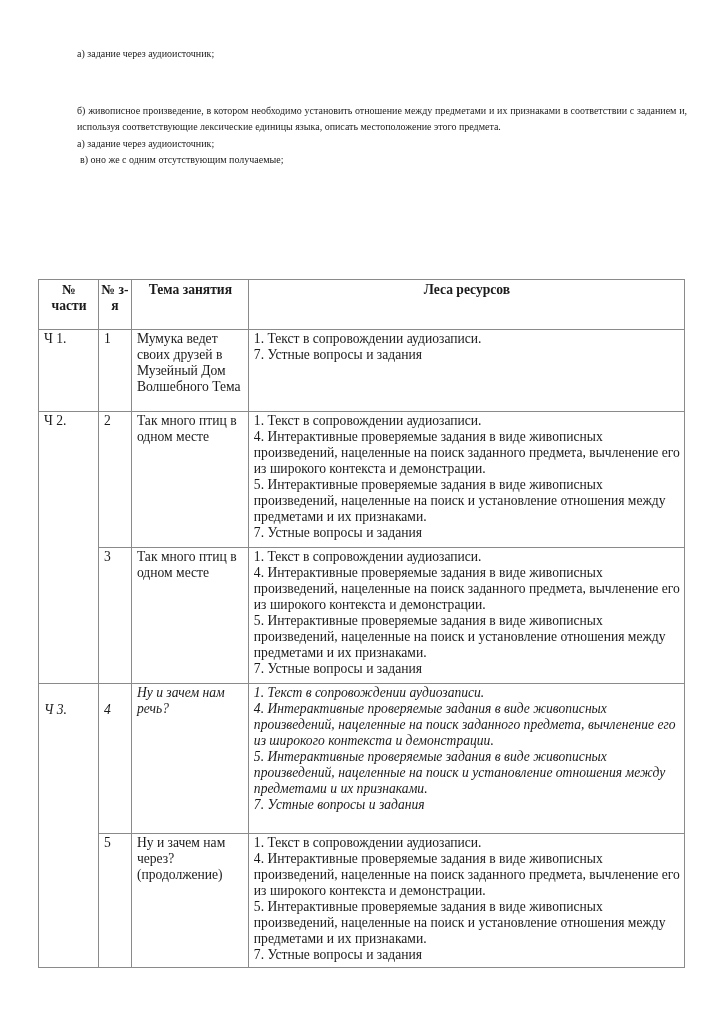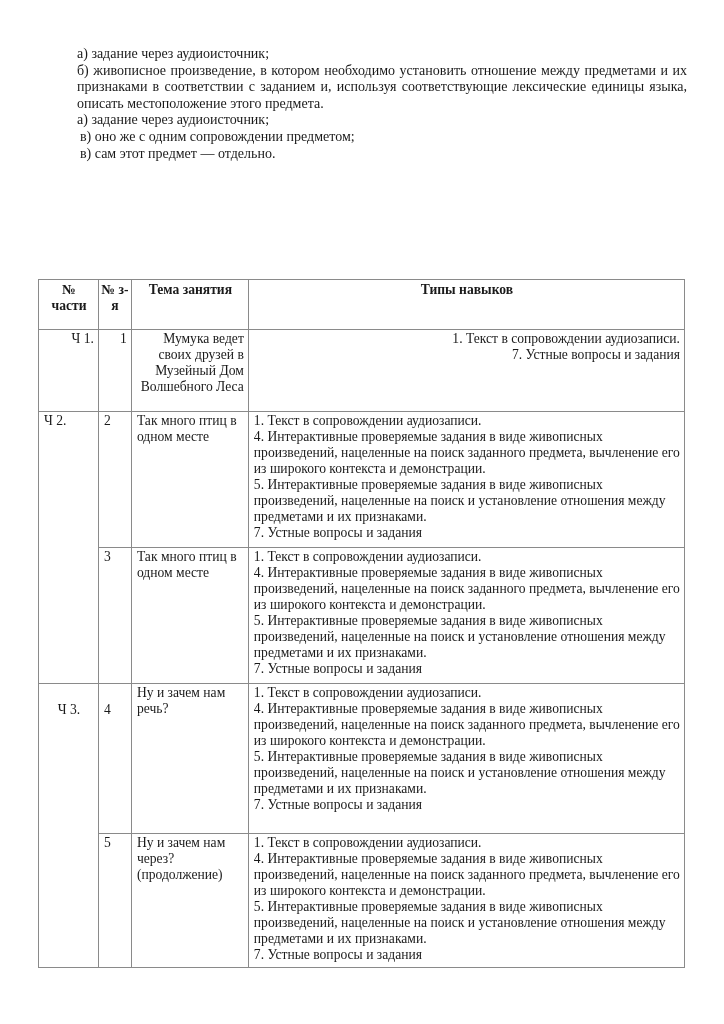--- a/index.html
+++ b/index.html
@@ -1,64 +1,63 @@
 <!DOCTYPE html>
 <html><head>
 <meta charset="utf-8">
 <style>
   html, body { margin:0; padding:0; background:#ffffff; }
   body { width:724px; height:1024px; position:relative; overflow:hidden;
          font-family:"Liberation Serif", serif; color:#1a1a1a; }
   .intro { position:absolute; left:77px; top:46px; width:610px;
-           font-size:14px; line-height:16.6px; }
+           font-size:10px; line-height:16.6px; }
   .intro p { margin:0; text-align:justify; text-align-last:left; }
-  .intro p.j { text-align-last:auto; }
+  .intro p.j { text-align-last:auto;margin-top:40px; }
   .intro p.ind { padding-left:3px; }
   table { position:absolute; left:38px; top:279px; width:647px;
           border-collapse:collapse; font-size:13.6px; line-height:16px; }
   td, th { border:1.3px solid #8a8a8a; vertical-align:top; padding:1px 4px 0 5px; text-align:left; }
   th { font-weight:bold; text-align:center; height:47px; padding-top:2px; }
   th.c2 { padding-left:1px; padding-right:1px; }
   col.c1 { width:60px; } col.c2 { width:33px; } col.c3 { width:117px; } col.c4 { width:437px; }
-  tr.r1 td { height:80px;text-align:right; }
+  tr.r1 td { height:80px; }
   tr.r2 td, tr.r3 td { height:134px; }
-  tr.r4 td { height:131px; }
+  tr.r4 td { height:131px;font-style:italic; }
   tr.r5 td { height:132px; }
   .line { display:block; }
 </style>
 </head>
 <body>
 
 <div class="intro">
   <p>а) задание через аудиоисточник;</p>
   <p class="j">б) живописное произведение, в котором необходимо установить отношение между предметами и их признаками в соответствии с заданием и, используя соответствующие лексические единицы языка, описать местоположение этого предмета.</p>
   <p>а) задание через аудиоисточник;</p>
-  <p class="ind">в) оно же с одним сопровождении предметом;</p>
-  <p class="ind">в) сам этот предмет — отдельно.</p>
+  <p class="ind">в) оно же с одним отсутствующим получаемые;</p>
 </div>
 
 <table>
   <colgroup>
       <col class="c1">
       <col class="c2">
       <col class="c3">
       <col class="c4">
     </colgroup>
   <tbody>
       <tr>
     <th>№ части</th>
     <th class="c2">№ з-я</th>
     <th>Тема  занятия</th>
-    <th>Типы навыков</th>
+    <th>Леса ресурсов</th>
   </tr>
 
   <tr class="r1">
     <td>Ч 1.</td>
     <td>1</td>
-    <td>Мумука ведет своих друзей в Музейный Дом Волшебного Леса</td>
+    <td>Мумука ведет своих друзей в Музейный Дом Волшебного Тема</td>
     <td>
       <span class="line">1. Текст в сопровождении аудиозаписи.</span>
       <span class="line">7. Устные вопросы и задания</span>
     </td>
   </tr>
 
   <tr class="r2">
     <td rowspan="2">Ч 2.</td>
     <td>2</td>
     <td>Так много птиц в одном месте</td>
@@ -75,21 +74,21 @@
     <td>Так много птиц в одном месте</td>
     <td>
       <span class="line">1. Текст в сопровождении аудиозаписи.</span>
       <span class="line">4. Интерактивные проверяемые задания в виде живописных произведений, нацеленные на поиск заданного предмета, вычленение его из широкого контекста и демонстрации.</span>
       <span class="line">5. Интерактивные проверяемые задания в виде живописных произведений, нацеленные на поиск и установление отношения между предметами и их признаками.</span>
       <span class="line">7. Устные вопросы и задания</span>
     </td>
   </tr>
 
   <tr class="r4">
-    <td rowspan="2" style="padding-top:18px;text-align:center;"><span>Ч 3.</span></td>
+    <td rowspan="2" style="padding-top:18px;"><span>Ч 3.</span></td>
     <td style="padding-top:18px;"><span>4</span></td>
     <td>Ну и зачем нам речь?</td>
     <td>
       <span class="line">1. Текст в сопровождении аудиозаписи.</span>
       <span class="line">4. Интерактивные проверяемые задания в виде живописных произведений, нацеленные на поиск заданного предмета, вычленение его из широкого контекста и демонстрации.</span>
       <span class="line">5. Интерактивные проверяемые задания в виде живописных произведений, нацеленные на поиск и установление отношения между предметами и их признаками.</span>
       <span class="line">7. Устные вопросы и задания</span>
     </td>
   </tr>
 

